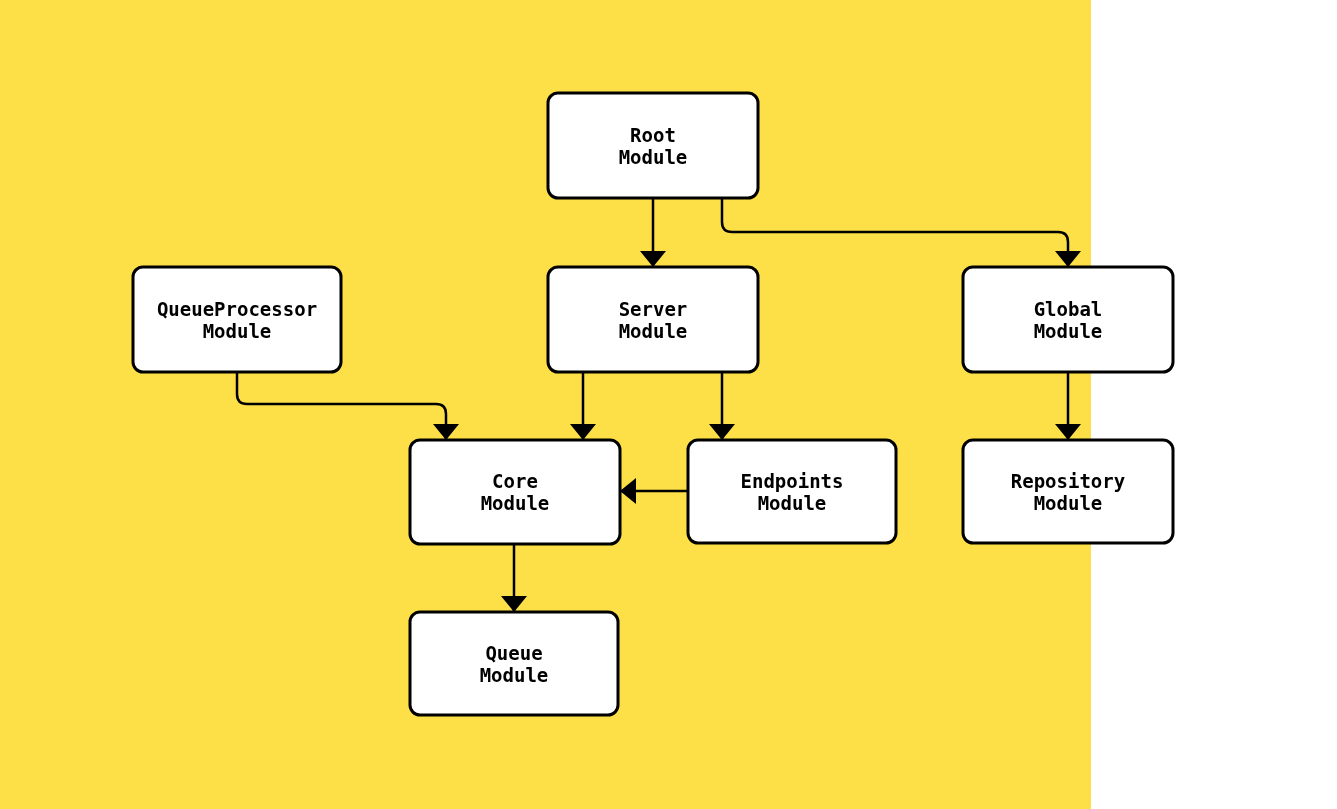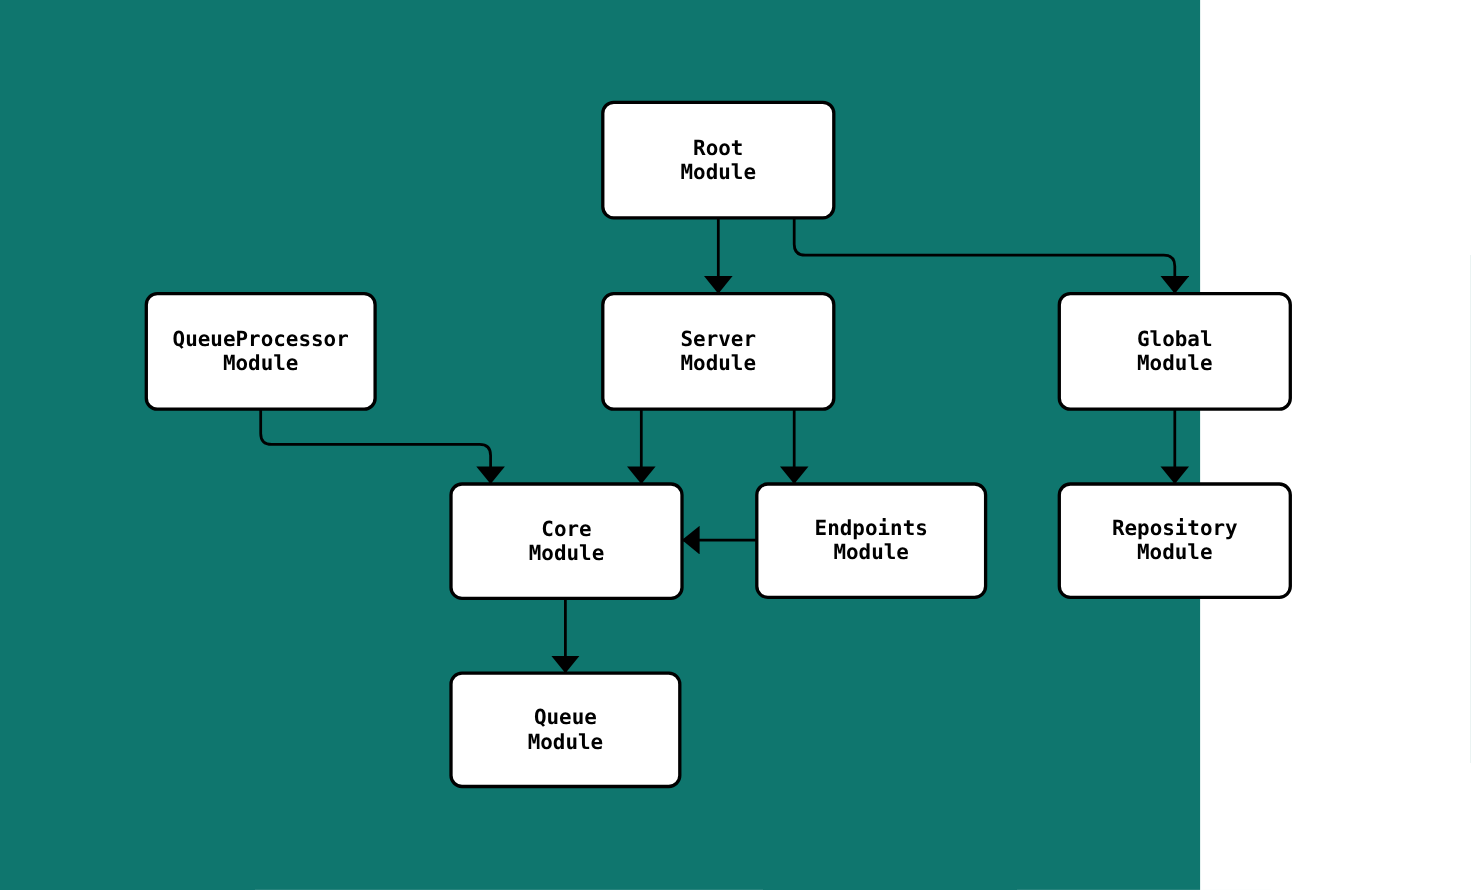--- a/index.html
+++ b/index.html
@@ -8,21 +8,21 @@
     width: 1337px;
     height: 809px;
     background: #ffffff;
     overflow: hidden;
     font-family: "DejaVu Sans Mono", monospace;
   }
   .canvas {
     position: relative;
     width: 1091px;
     height: 809px;
-    background: #0f766e;
+    background: #fde047;
   }
   svg text {
     font-family: "DejaVu Sans Mono", "Liberation Mono", monospace;
     font-weight: bold;
     font-size: 19px;
   }
 </style>
 </head>
 <body>
 

